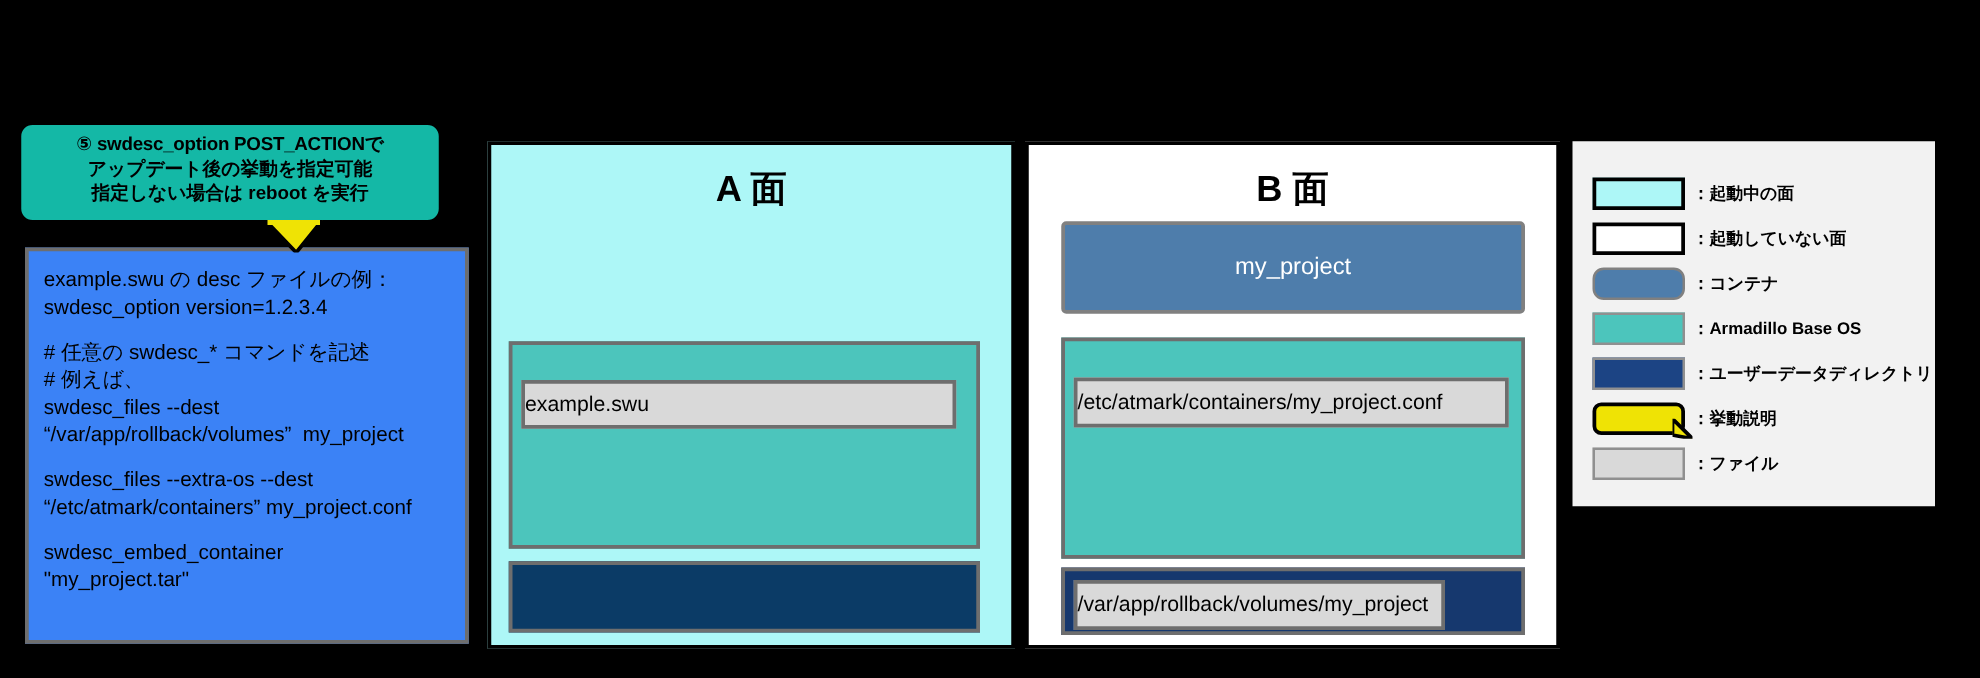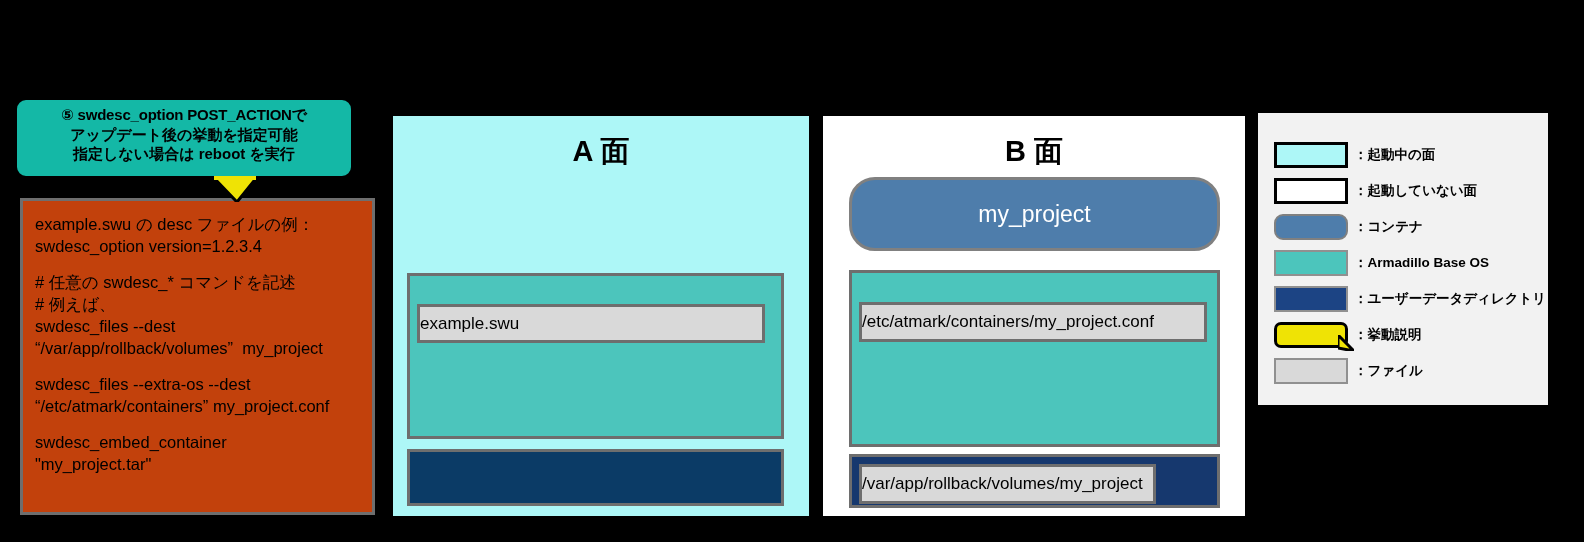--- a/index.html
+++ b/index.html
@@ -45,21 +45,21 @@
     height: 26px;
     z-index: 5;
   }
 
   #desc-box {
     position: absolute;
     left: 20px;
     top: 198px;
     width: 355px;
     height: 317px;
-    background: #c2410c;
+    background: #3b82f6;
     border: 3px solid #6E6E6E;
     box-sizing: border-box;
     padding: 12px 10px 0 12px;
     z-index: 2;
   }
   #desc-box .dline {
     font-size: 16.5px;
     color: #000000;
     line-height: 22px;
     white-space: pre;
@@ -116,27 +116,27 @@
     display: flex;
     align-items: center;
     font-size: 17px;
     color: #000000;
     white-space: nowrap;
   }
   .container-box {
     position: absolute;
     background: #4E7DAB;
     border: 3px solid #808080;
-    border-radius: 26px;
+    border-radius: 4px;
     box-sizing: border-box;
     display: flex;
     align-items: center;
     justify-content: center;
     color: #FFFFFF;
-    font-size: 23px;
+    font-size: 19px;
   }
 
   
   #a-os-box   { left: 14px;  top: 157px; width: 377px; height: 166px; }
   #a-file-box { left: 24px;  top: 188px; width: 348px; height: 39px;  }
   #a-userdata { left: 14px;  top: 333px; width: 377px; height: 57px;  }
 
   
   #b-container { left: 26px; top: 61px;  width: 371px; height: 74px;  }
   #b-os-box    { left: 26px; top: 154px; width: 371px; height: 177px; }

